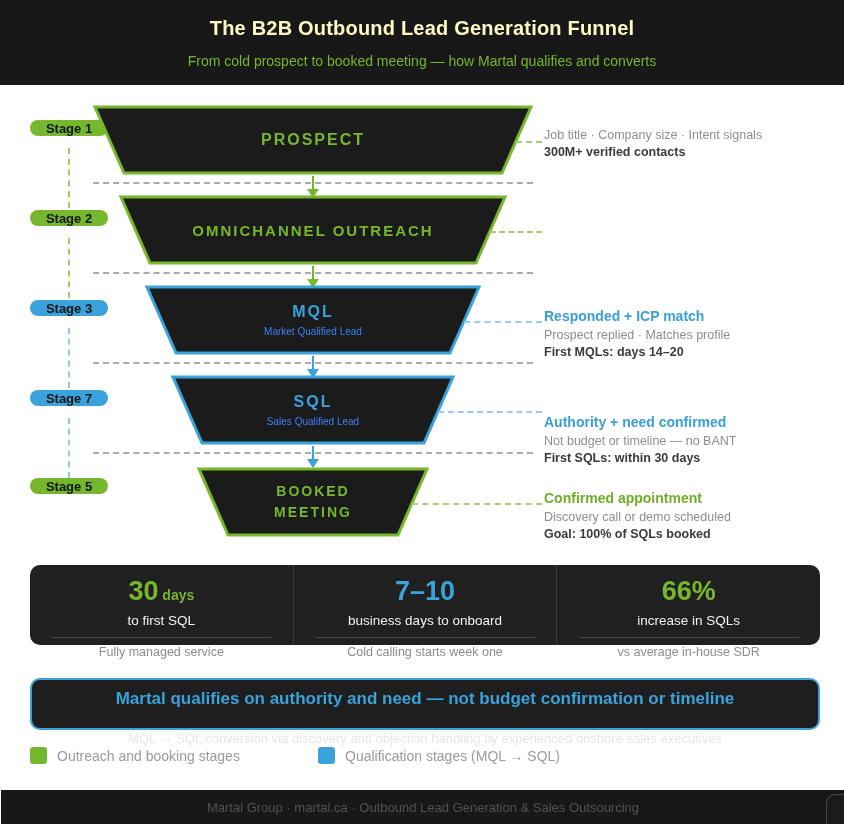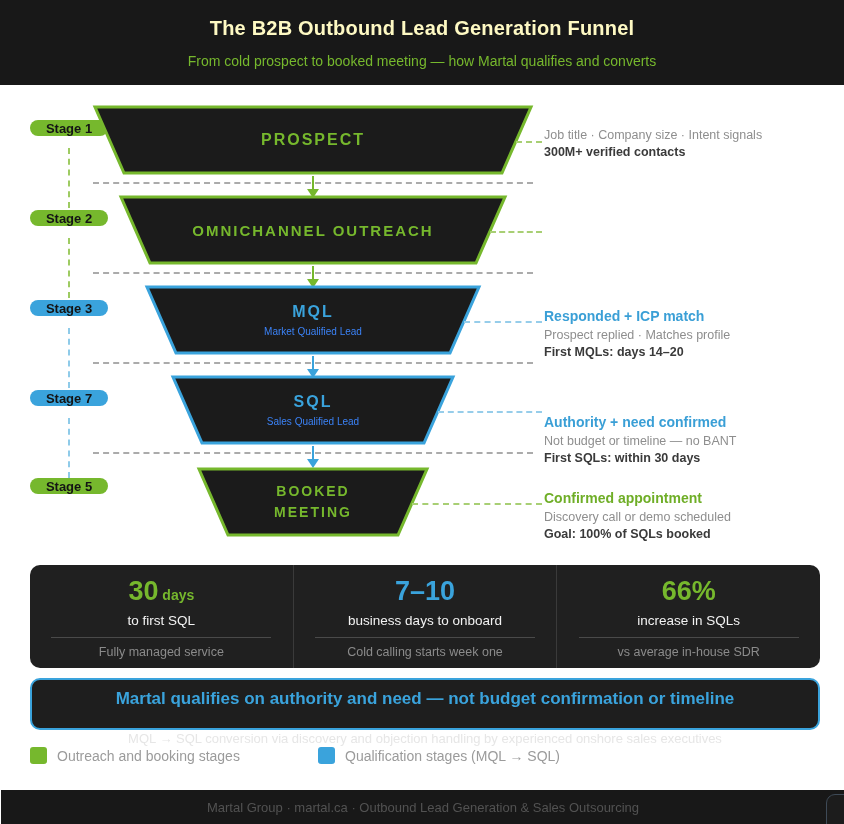--- a/index.html
+++ b/index.html
@@ -41,21 +41,21 @@
   .hconn.green { border-top:2px dashed #a8cf74; }
   .hconn.blue  { border-top:2px dashed #96cdea; }
 
   .ann { position:absolute; left:544px; width:290px; }
   .ann .h { font-size:14px; font-weight:bold; margin-bottom:4px; }
   .ann .h.green { color:#6fae27; } .ann .h.blue { color:#3a9fd6; }
   .ann .d { font-size:12.5px; color:#8e8e8e; margin-bottom:3px; }
   .ann .m { font-size:12.5px; font-weight:bold; color:#3a3a3a; }
 
   
-  .stats { position:absolute; left:30px; top:565px; width:790px; height:103px; background:#202020;
+  .stats { position:absolute; left:30px; top:565px; width:790px; height:80px; background:#202020;
            border-radius:10px; display:flex; }
   .stat { flex:1; display:flex; flex-direction:column; align-items:center; padding-top:13px; position:relative; }
   .stat + .stat { border-left:1px solid #3a3a3a; }
   .stat .num { font-size:27px; font-weight:bold; line-height:1; }
   .stat .num .unit { font-size:14px; }
   .stat .num.green { color:#76b82d; } .stat .num.blue { color:#3aa3dc; }
   .stat .cap { font-size:13.5px; color:#f2f2f2; margin-top:8px; }
   .stat .rule { width:220px; border-top:1px solid #4a4a4a; margin-top:9px; }
   .stat .note { font-size:12.5px; color:#8b8b8b; margin-top:7px; }
 

